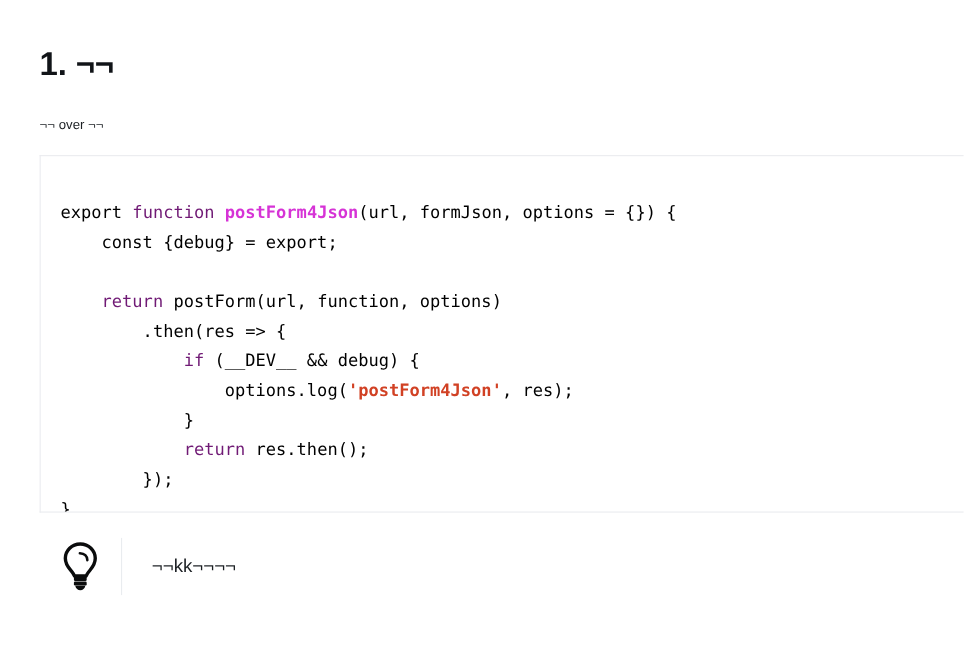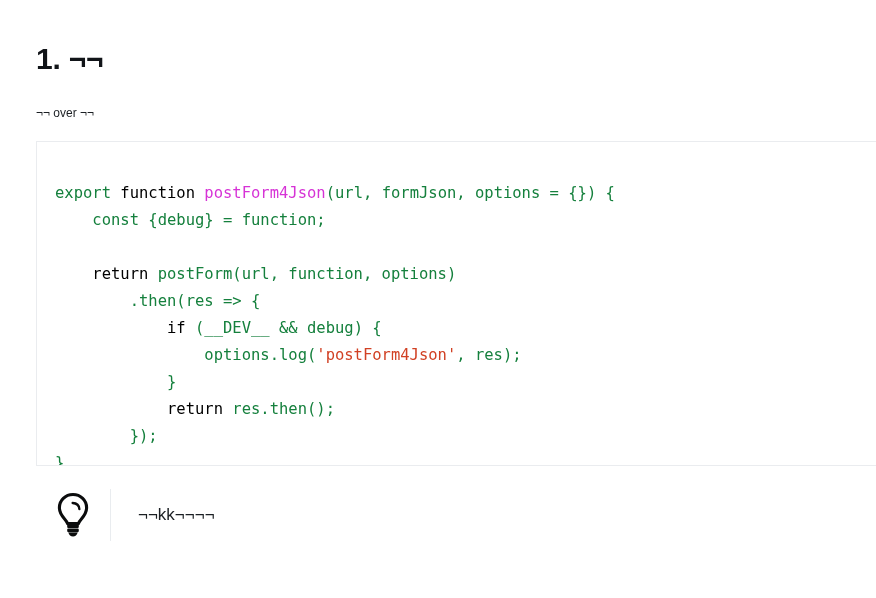--- a/index.html
+++ b/index.html
@@ -68,24 +68,24 @@
     font-size: 15.5px;
     line-height: 26px;
     color: #2f3337;
     white-space: pre;
     tab-size: 4;
   }
   .code-line {
     white-space: pre;
     height: 26px;
   }
-  .tok-kw      { color: #000000; }
-  .tok-fn      { color: #d633d6; }
-  .tok-str     { color: #d14124; }
-  .tok-plain   { color: #15803d; }
+  .tok-kw      { color: #701a75; }
+  .tok-fn      { color: #d633d6; font-weight: bold; }
+  .tok-str     { color: #d14124; font-weight: bold; }
+  .tok-plain   { color: #000000; }
 
   
   .tip-callout {
     position: absolute;
     left: 36px;
     top: 482px;
     width: 520px;
     height: 66px;
     display: flex;
     align-items: center;
@@ -117,21 +117,21 @@
 <body>
 
 <div class="page">
 
   <h1 class="doc-heading">1. ¬¬</h1>
 
   <p class="doc-subtitle">¬¬ over ¬¬</p>
 
   <div class="code-block">
     <pre class="code-inner"><code id="code-render"><span class="code-line"><span class="tok-plain">export </span><span class="tok-kw">function </span><span class="tok-fn">postForm4Json</span><span class="tok-plain">(url, formJson, options = {}) {</span></span>
-<span class="code-line"><span class="tok-plain">    const {debug} = function;</span></span>
+<span class="code-line"><span class="tok-plain">    const {debug} = export;</span></span>
 <span class="code-line"><span class="tok-plain"></span></span>
 <span class="code-line"><span class="tok-plain">    </span><span class="tok-kw">return </span><span class="tok-plain">postForm(url, function, options)</span></span>
 <span class="code-line"><span class="tok-plain">        .then(res =&gt; {</span></span>
 <span class="code-line"><span class="tok-plain">            </span><span class="tok-kw">if</span><span class="tok-plain"> (__DEV__ &amp;&amp; debug) {</span></span>
 <span class="code-line"><span class="tok-plain">                options.log(</span><span class="tok-str">'postForm4Json'</span><span class="tok-plain">, res);</span></span>
 <span class="code-line"><span class="tok-plain">            }</span></span>
 <span class="code-line"><span class="tok-plain">            </span><span class="tok-kw">return </span><span class="tok-plain">res.then();</span></span>
 <span class="code-line"><span class="tok-plain">        });</span></span>
 <span class="code-line"><span class="tok-plain">}</span></span></code></pre>
   </div>

